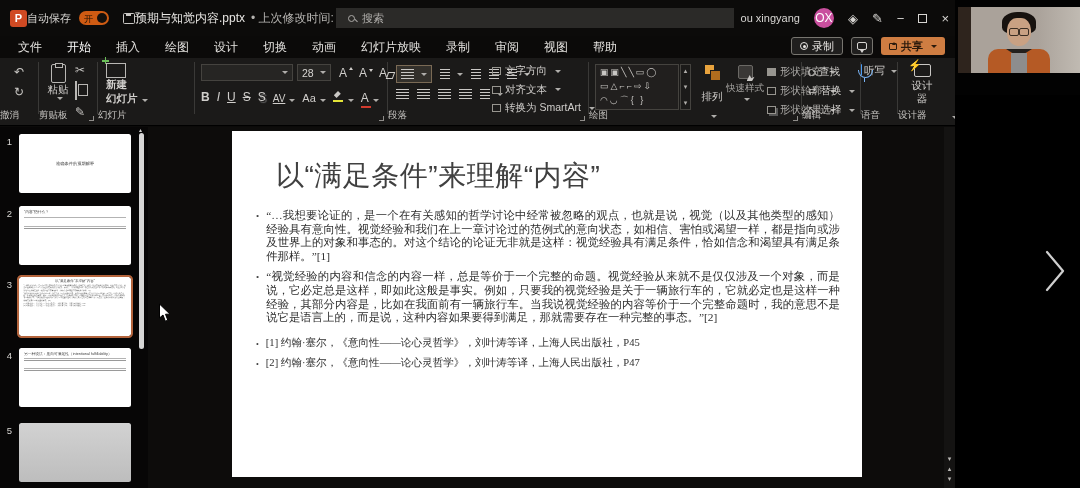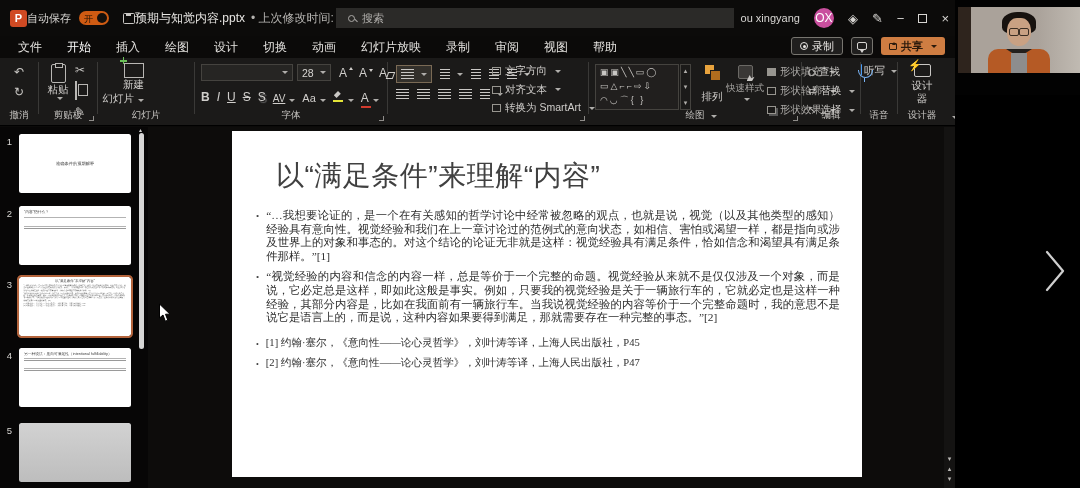--- a/index.html
+++ b/index.html
@@ -44,37 +44,37 @@
   .bubble::after { content:""; position:absolute; left:2px; bottom:-3.5px; border-left:2.5px solid transparent; border-right:2.5px solid transparent; border-top:3.5px solid #d8d6d3; }
   .share-btn { height:18px; background:#cf7d42; border-radius:3px; color:#2b1a0c; font-size:11px; font-weight:bold; display:flex; align-items:center; gap:4px; padding:0 8px; }
   .share-ico { width:8px; height:7px; border:1.2px solid #2b1a0c; border-radius:1px; position:relative; }
   .share-ico::after { content:""; position:absolute; left:1.6px; top:-2px; border-left:2px solid transparent; border-right:2px solid transparent; border-bottom:3px solid #2b1a0c; }
   .share-btn .cv { border-top-color:#2b1a0c; }
 
   
   .ribbon { position:absolute; left:0; top:58px; width:955px; height:68px; background:#1b1a19; border-bottom:1px solid #000; display:flex; }
   .rgroup { position:relative; height:100%; flex:none; }
   .rsep { width:1px; height:52px; background:#3a3937; margin-top:4px; flex:none; }
-  .grouplabel { position:absolute; bottom:3px; left:0; right:0; text-align:center; color:#c6c4c1; font-size:9.5px; white-space:nowrap; }
+  .grouplabel { position:absolute; bottom:3px; left:0; right:0; color:#c6c4c1; font-size:9.5px; white-space:nowrap; }
   .launcher { position:absolute; right:3px; bottom:4px; width:5px; height:5px; border-right:1px solid #8f8d8a; border-bottom:1px solid #8f8d8a; }
   .ric { color:#c9c7c4; font-size:12px; line-height:1; }
   .mico { display:inline-block; width:9px; height:8px; border:1px solid #999document79a; border:1px solid #97958f; }
   .rlbl { color:#d0cecb; font-size:10.5px; white-space:nowrap; }
 
   .g-undo { width:38px; }
   .undo-col { display:flex; flex-direction:column; align-items:center; gap:8px; padding-top:8px; }
   .g-clip { width:58px; }
   .paste-big { position:absolute; left:6px; top:6px; width:26px; display:flex; flex-direction:column; align-items:center; }
   .clip-ico { width:15px; height:19px; border:1.4px solid #b9b7b4; border-radius:2px; position:relative; }
   .clip-ico::before { content:""; position:absolute; left:3px; top:-2.5px; width:6px; height:3px; background:#1b1a19; border:1px solid #b9b7b4; }
   .clip-mini { position:absolute; left:36px; top:6px; display:flex; flex-direction:column; gap:6px; align-items:flex-start; }
   .copy-ico { width:8px; height:10px; border:1.1px solid #b9b7b4; position:relative; }
   .copy-ico::after { content:""; position:absolute; left:2px; top:2px; width:8px; height:10px; border:1.1px solid #b9b7b4; background:#1b1a19; }
   .g-slides { width:96px; }
-  .newslide { position:absolute; left:8px; top:5px; width:38px; display:flex; flex-direction:column; align-items:flex-end; }
+  .newslide { position:absolute; left:8px; top:5px; width:38px; display:flex; flex-direction:column; align-items:flex-start;font-weight:bold; }
   .ns-ico { width:20px; height:15px; border:1.4px solid #b9b7b4; position:relative; }
   .ns-ico::before { content:""; position:absolute; left:-5px; top:-4px; width:7px; height:1.6px; background:#6bbf59; }
   .ns-ico::after { content:""; position:absolute; left:-2.3px; top:-6.7px; width:1.6px; height:7px; background:#6bbf59; }
   .slides-mini { position:absolute; left:50px; top:7px; display:flex; flex-direction:column; gap:5px; }
   .mini-row { display:flex; align-items:center; gap:4px; }
 
   .g-font { width:192px;text-decoration:underline; }
   .combo { background:#262523; border:1px solid #45433f; height:17px; display:flex; align-items:center; justify-content:space-between; padding:0 4px; color:#d8d6d3; font-size:10.5px; }
   .font-row1 { position:absolute; left:6px; top:6px; display:flex; align-items:center; gap:4px; }
   .font-row2 { position:absolute; left:6px; top:30px; display:flex; align-items:center; gap:7px; }
@@ -296,21 +296,20 @@
           <span class="fbtn b">B</span>
           <span class="fbtn i">I</span>
           <span class="fbtn u">U</span>
           <span class="fbtn st">S</span>
           <span class="fbtn sh">S</span>
           <span><span class="fbtn" style="font-size:10px;text-decoration:underline;">AV</span><span class="cv"></span></span>
           <span><span class="fbtn" style="font-size:11px;">Aa</span><span class="cv"></span></span>
           <span><span class="hl-pen" style="display:inline-block;"></span><span class="cv"></span></span>
           <span><span class="fbtn fcolor">A</span><span class="cv"></span></span>
         </div>
-        <div class="grouplabel">字体</div>
         <div class="launcher"></div>
       </div>
       <div class="rsep"></div>
 
       <div class="rgroup g-para">
         <div class="para-left1">
           <span class="selbox">
               <span class="stripes"></span>
               <span class="cv"></span>
             </span>
@@ -345,20 +344,21 @@
               <span class="mico"></span>
               <span class="rlbl">对齐文本</span>
               <span class="cv"></span>
             </div>
           <div class="mini-row">
               <span class="mico"></span>
               <span class="rlbl">转换为 SmartArt</span>
               <span class="cv"></span>
             </div>
         </div>
+        <div class="grouplabel">段落</div>
         <div class="launcher"></div>
       </div>
       <div class="rsep"></div>
 
       <div class="rgroup g-draw">
         <div class="gallery">
           <div>▣▣╲╲▭◯</div>
           <div>▭△⌐⌐⇨⇩</div>
           <div>◠◡⌒{ }</div>
         </div>

